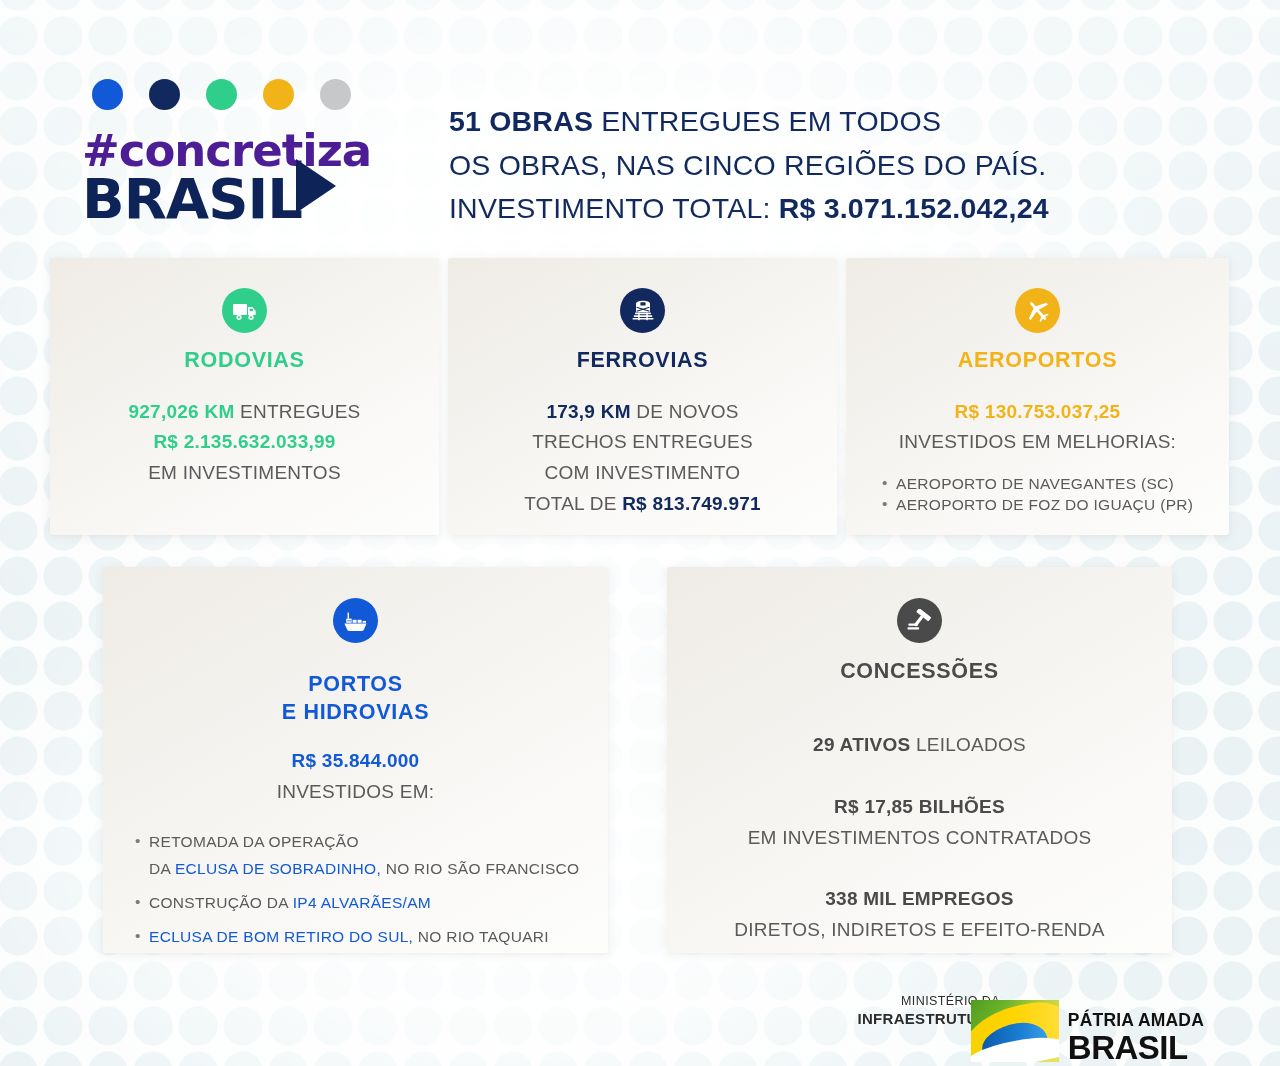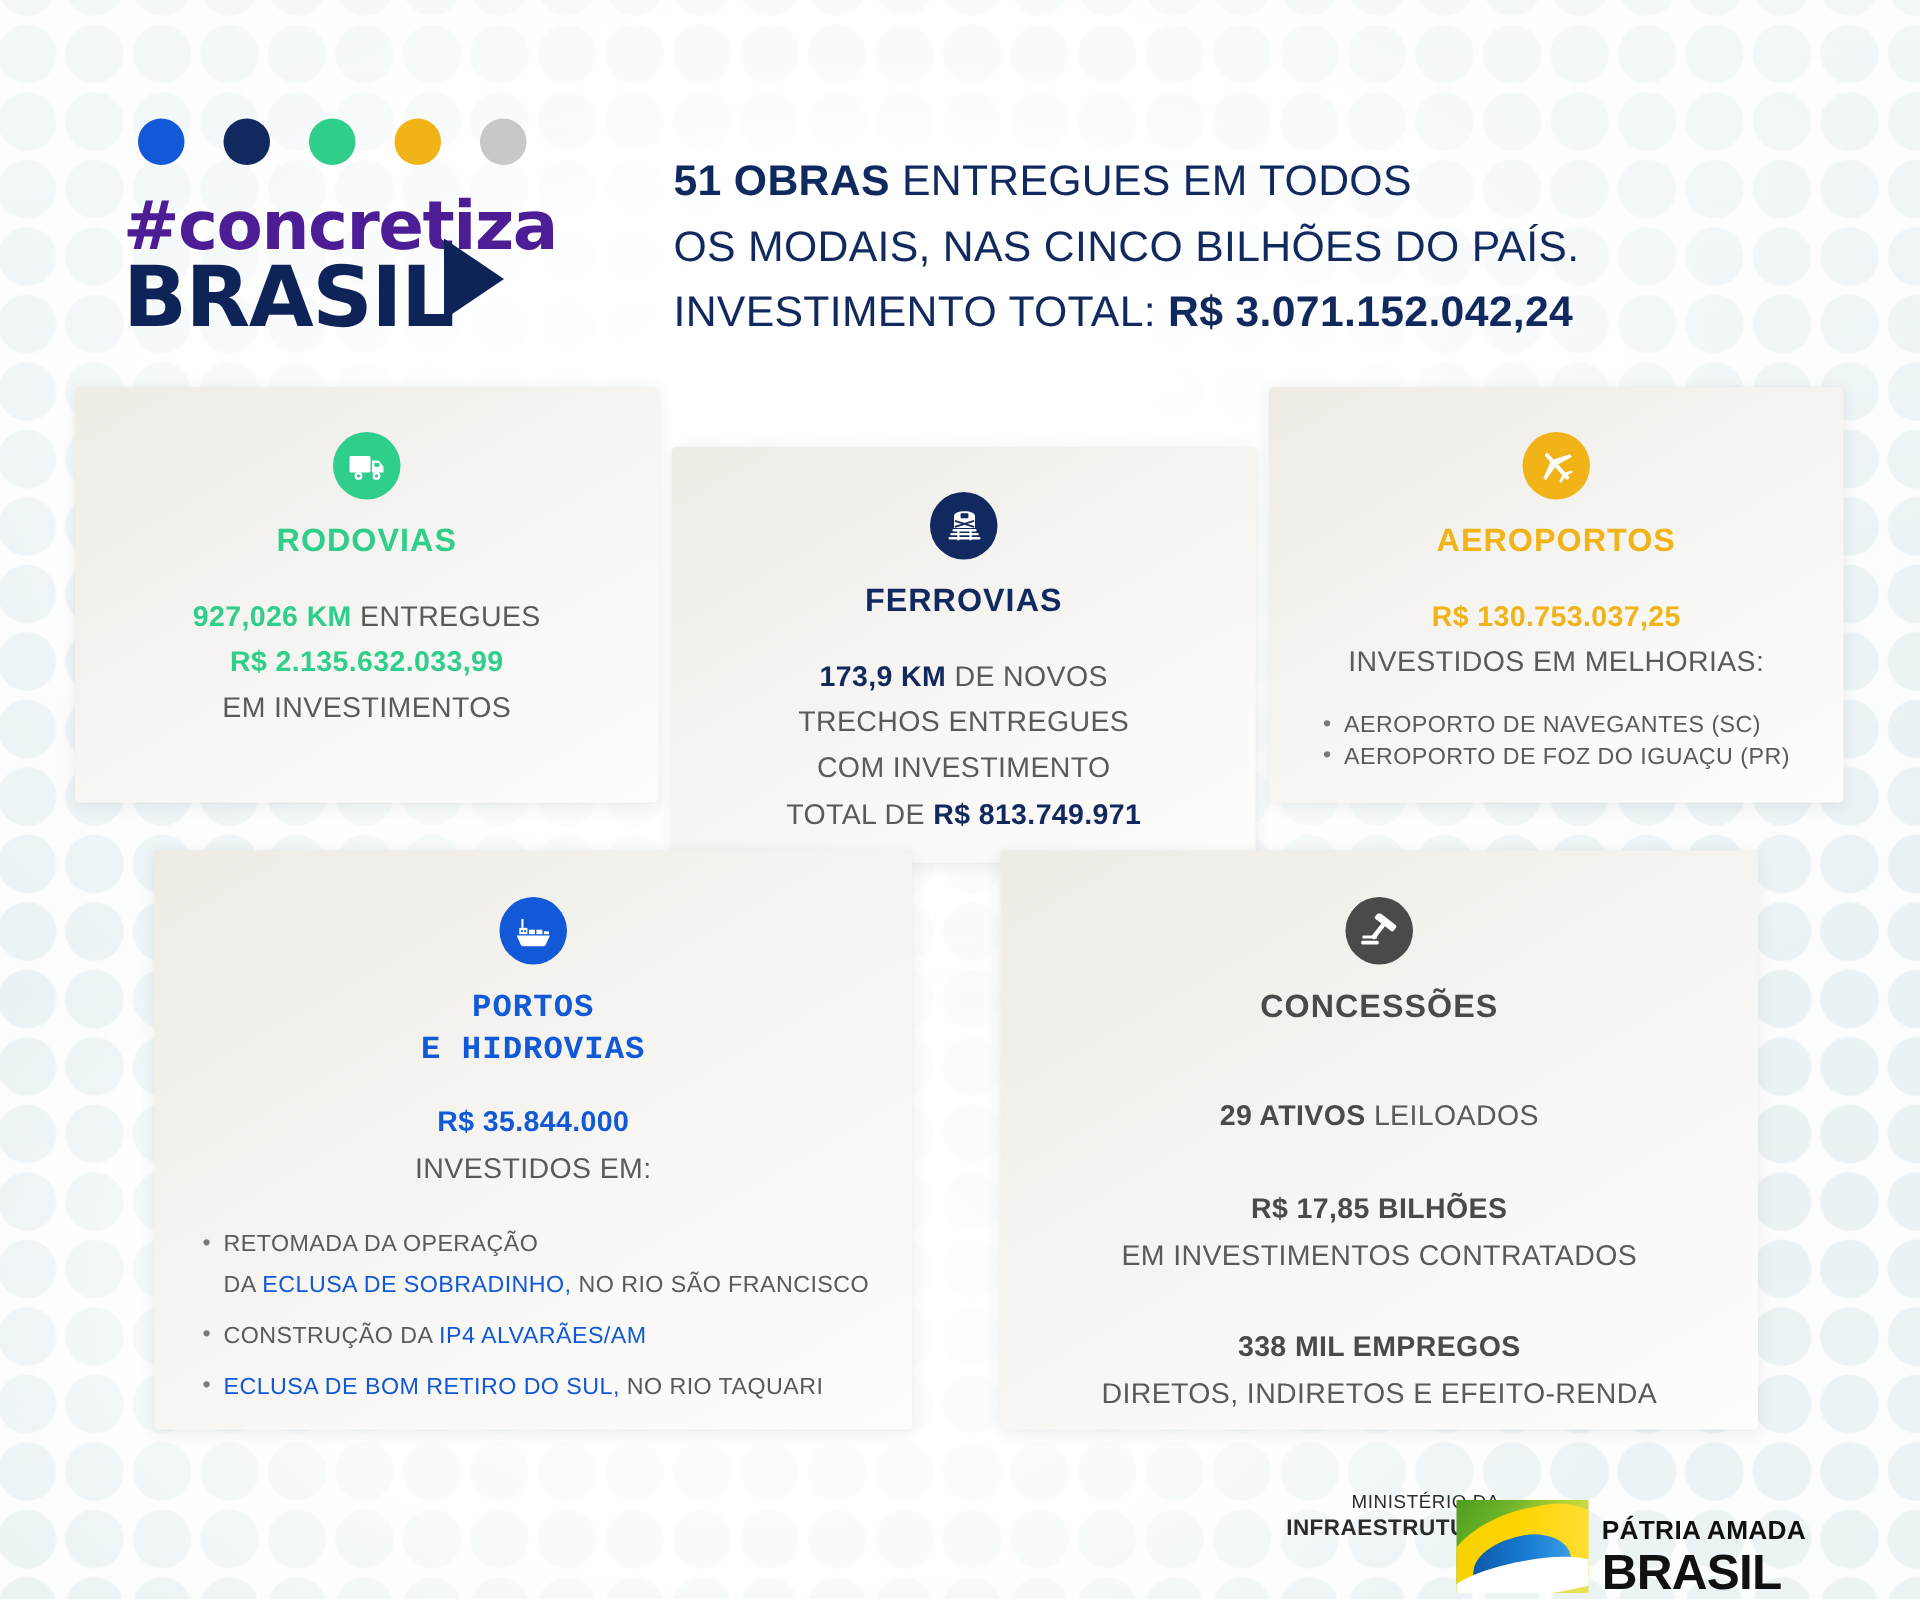--- a/index.html
+++ b/index.html
@@ -75,21 +75,21 @@
 
   
   .card{
     position:absolute;
     background:linear-gradient(150deg,#efece6 0%,#f4f2ee 35%,#faf9f7 70%,#fdfdfc 100%);
     border-radius:3px;
     box-shadow:0 2px 10px rgba(90,90,90,.10), 0 0 1px rgba(0,0,0,.05);
     text-align:center;
   }
   #card-rodovias  { left:50px;  top:258px; width:389px; height:277px;text-align:center; }
-  #card-ferrovias { left:448px; top:258px; width:389px; height:277px;margin-top:40px; }
+  #card-ferrovias { left:448px; top:258px; width:389px; height:277px; }
   #card-aeroportos{ left:846px; top:258px; width:383px; height:277px; }
   #card-portos    { left:103px; top:567px; width:505px; height:386px; }
   #card-concessoes{ left:667px; top:567px; width:505px; height:386px; }
 
   .icon-circle{
     width:45px;height:45px;border-radius:50%;
     margin:0 auto;
     display:flex;align-items:center;justify-content:center;
   }
   .icon-circle svg{ display:block; }
@@ -190,21 +190,21 @@
     <div id="logo-brasil-row">
       <div id="logo-brasil">BRASIL</div>
       <div id="logo-arrow"></div>
     </div>
   </div>
 
   <div id="headline">
     <div>
       <b>51 OBRAS</b><span> ENTREGUES EM TODOS</span>
     </div>
-    <div>OS MODAIS, NAS CINCO BILHÕES DO PAÍS.</div>
+    <div>OS OBRAS, NAS CINCO REGIÕES DO PAÍS.</div>
     <div>
       <span>INVESTIMENTO TOTAL: </span><b>R$ 3.071.152.042,24</b>
     </div>
   </div>
 
   <div class="card" id="card-rodovias">
     <div class="icon-circle bg-green" style="margin-top:30px;">
       <svg width="26" height="20" viewBox="0 0 26 20" fill="#fff">
         <rect x="1" y="3" width="14" height="11" rx="1"></rect>
         <path d="M16 6h4.4l3.3 4.1V14H16z"></path>
@@ -278,21 +278,21 @@
         <path d="M2.4 13.6h22.2l-2.8 6.2a2 2 0 0 1-1.8 1.1H7a2 2 0 0 1-1.8-1.1z"></path>
         <rect x="4.2" y="8.6" width="5.4" height="4.2"></rect>
         <rect x="5.6" y="2.6" width="1.4" height="6"></rect>
         <rect x="10.6" y="9.8" width="4" height="3"></rect>
         <rect x="15.6" y="9.8" width="4" height="3"></rect>
         <rect x="20.6" y="10.9" width="3.4" height="1.9"></rect>
         <rect x="5.4" y="10.1" width="1.2" height="1.3" fill="#1159d6"></rect>
         <rect x="7.4" y="10.1" width="1.2" height="1.3" fill="#1159d6"></rect>
       </svg>
     </div>
-    <div class="card-title c-blue" style="margin-top:16px;font-family:Liberation Mono, monospace;">
+    <div class="card-title c-blue" style="margin-top:28px;">
       <div>PORTOS</div>
       <div>E HIDROVIAS</div>
     </div>
     <div class="card-body" style="margin-top:20px;">
       <div class="hl c-blue">R$ 35.844.000</div>
       <div>INVESTIDOS EM:</div>
     </div>
     <ul class="bullets" style="margin:24px 0 0 32px;">
       <li style="margin-bottom:7px;">
         <span>RETOMADA DA OPERAÇÃO</span>

